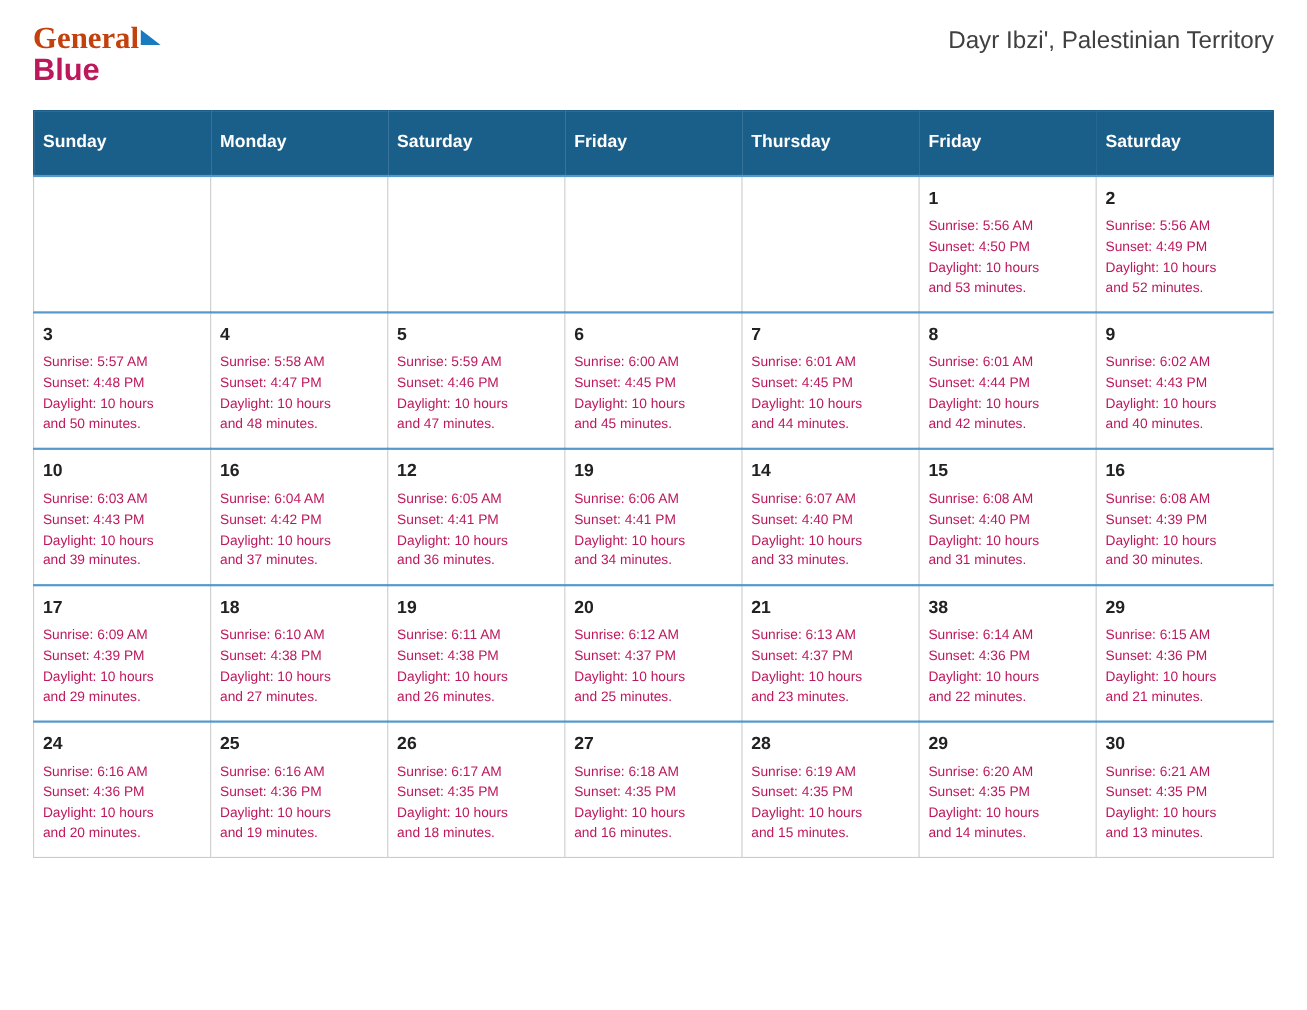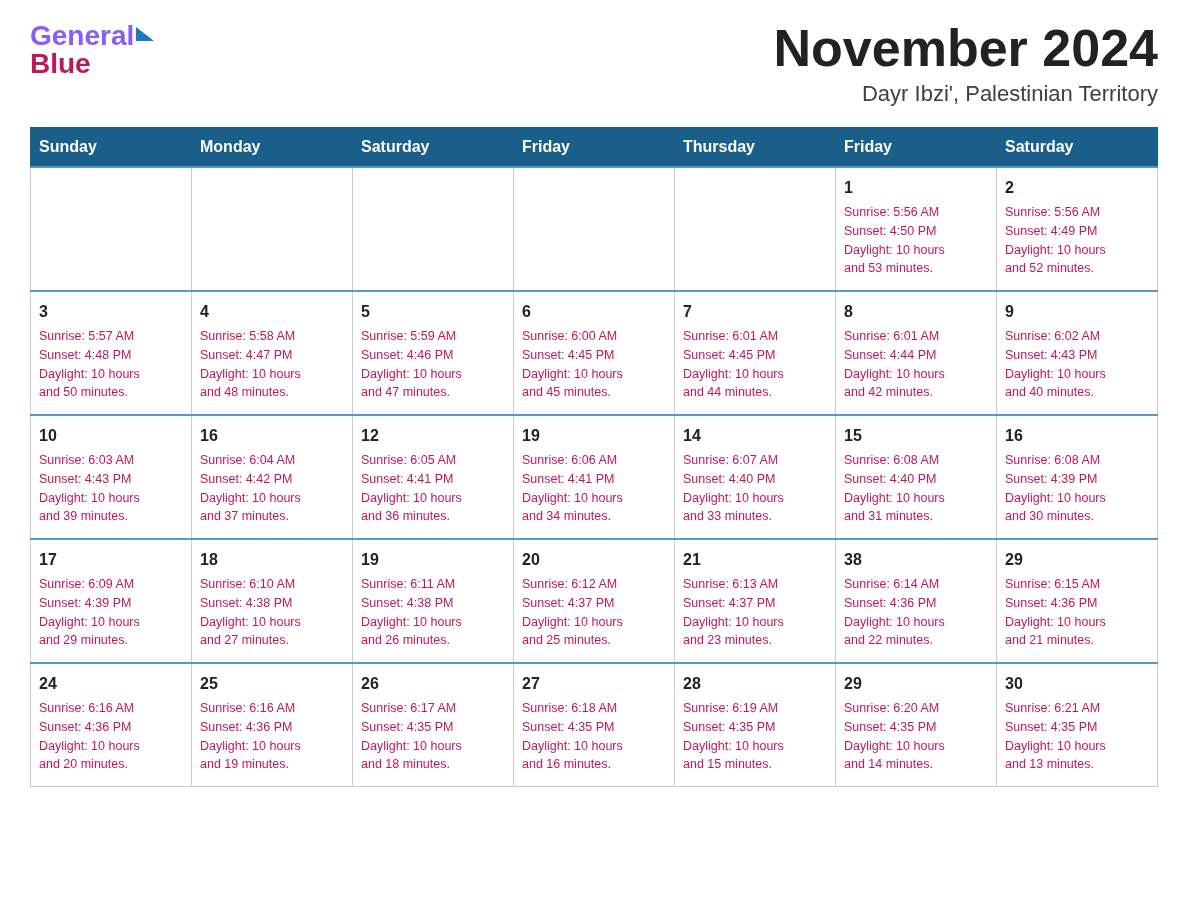--- a/index.html
+++ b/index.html
@@ -39,21 +39,21 @@
     .calendar {
       width: 100%;
       border-collapse: collapse;
       border: 1px solid #999;
     }
     .calendar thead tr th {
       background-color: #1a5e8a;
       color: #fff;
       font-size: 16px;
       font-weight: bold;
-      padding: 10px 8px;
+      padding: 20px 8px;
       text-align: left;
       border: 1px solid #1a5e8a;
     }
     .calendar tbody tr {
       border-top: 2px solid #5599cc;
     }
     .calendar tbody tr td {
       vertical-align: top;
       padding: 8px 8px 12px 8px;
       border: 1px solid #ccc;
@@ -80,21 +80,22 @@
     }
     
     .logo-row {
       display: flex;
       align-items: center;
       font-size: 28px;
       font-weight: bold;
       color: #333;
     }
     .logo-general {
-      color: #8b5cf6;
+      color: #c2410c;
+      font-family: Liberation Serif, serif;
     }
     .logo-arrow {
       width: 0;
       height: 0;
       border-style: solid;
       border-width: 14px 0 0 18px;
       border-color: transparent transparent transparent #1a7abf;
       display: inline-block;
       margin-left: 2px;
       vertical-align: middle;
@@ -113,21 +114,20 @@
 
 <div class="header">
   <div class="logo">
     <div class="logo-row">
       <span class="logo-general">General</span>
       <span class="logo-arrow"></span>
     </div>
     <div class="logo-line2">Blue</div>
   </div>
   <div class="title-section">
-    <div class="month-year">November 2024</div>
     <div class="location">Dayr Ibzi', Palestinian Territory</div>
   </div>
 </div>
 
 <table class="calendar">
   <thead>
     <tr>
     <th>Sunday</th>
         <th>Monday</th>
         <th>Saturday</th>

